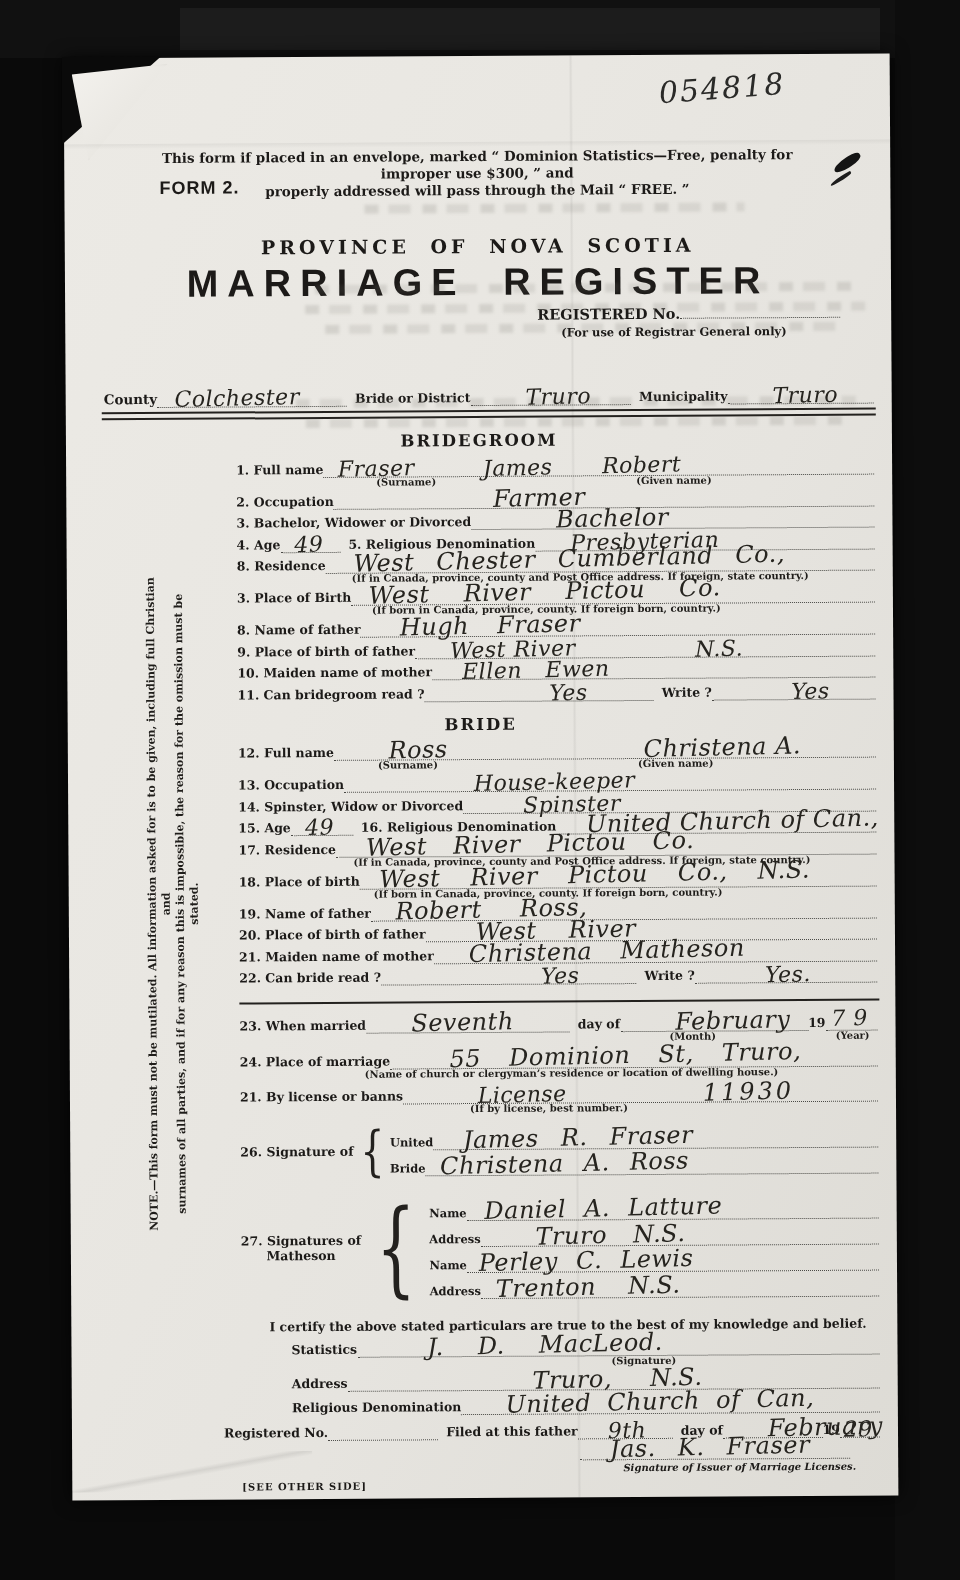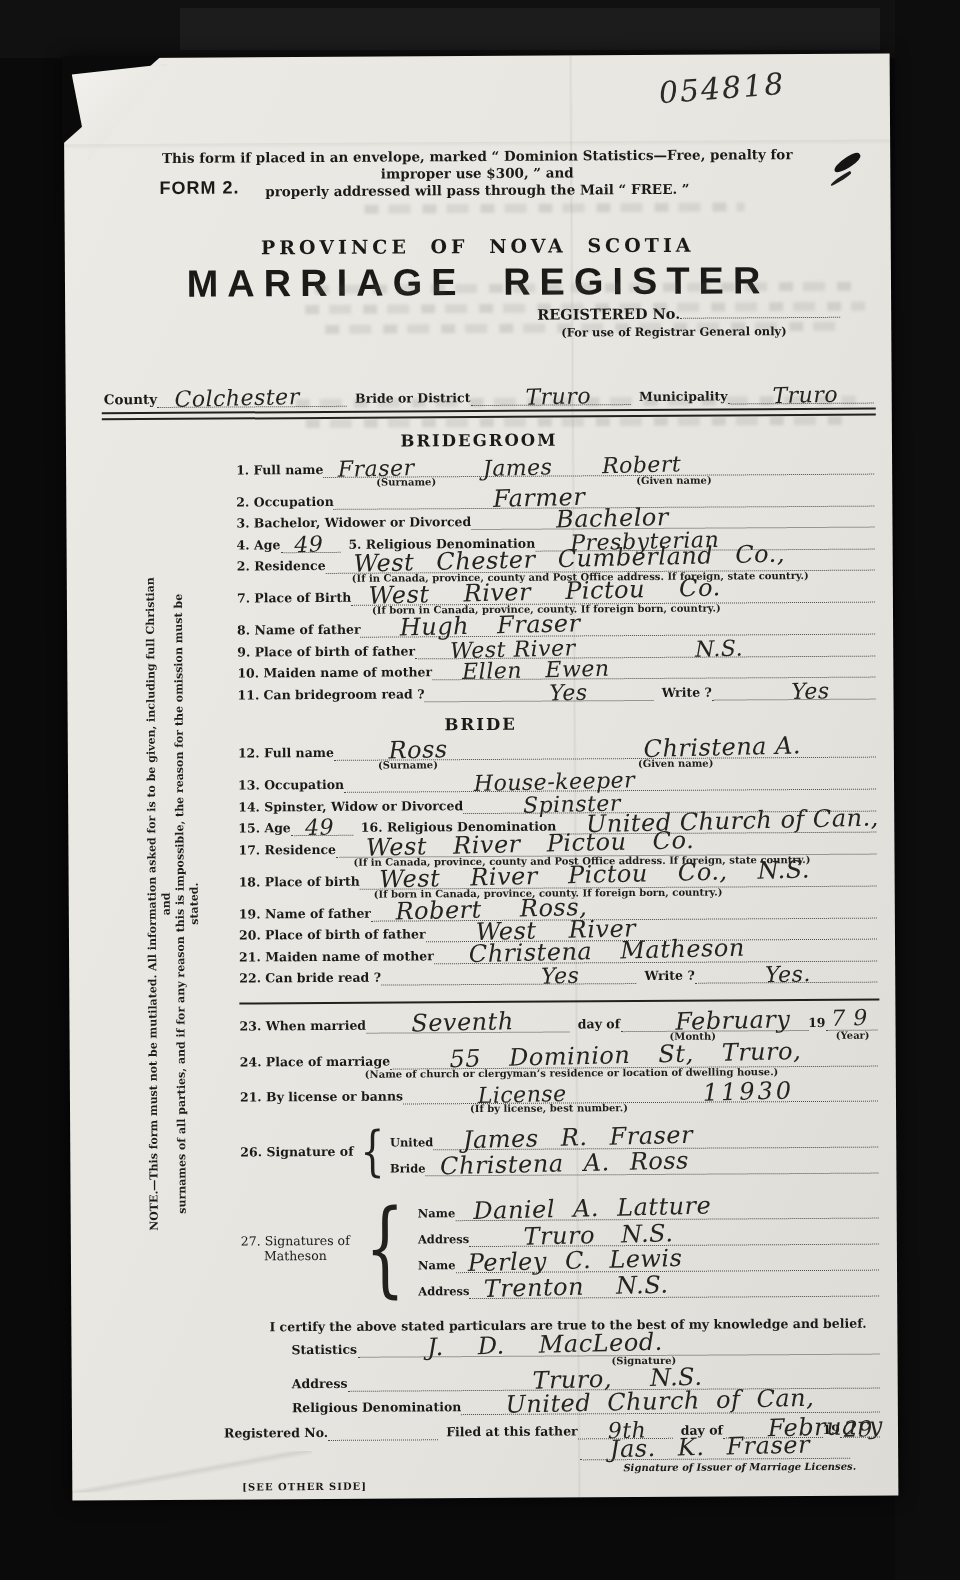--- a/index.html
+++ b/index.html
@@ -49,21 +49,21 @@
   .frow{display:flex;align-items:flex-end;height:21.5px;position:relative;}
   .frow.tall{height:25px;}
   .lbl{font-weight:bold;font-size:12.5px;white-space:nowrap;padding-bottom:1px;}
   .lbl.mid{margin-left:8px;}
   .hintrow{position:relative;height:10.5px;font-weight:bold;font-size:10px;color:#1f1d1a;}
   .hint{position:absolute;top:-1px;white-space:nowrap;}
   .shortdots{flex:none;border-bottom:1.6px dotted #4a4a46;position:relative;height:100%;}
 
   .siggroup{display:flex;align-items:center;margin-top:4px;}
   .glabel{font-weight:bold;font-size:12.5px;white-space:nowrap;margin-right:2px;}
-  .glabel2{font-weight:normal;font-size:12.5px;text-align:center;line-height:15px;margin-right:2px;}
+  .glabel2{font-weight:bold;font-size:12.5px;text-align:center;line-height:15px;margin-right:2px;}
   .brace{font-family:"DejaVu Serif",serif;font-weight:normal;color:#23211e;}
   .brace.b2{font-size:54px;transform:scaleX(.7);}
   .brace.b4{font-size:104px;transform:scaleX(.6);}
   .sigcol{flex:1;}
   .sigcol .frow{height:26px;}
   .sigcol .lbl{font-size:11.5px;}
 
   .certline{margin-top:10px;margin-left:28px;font-weight:bold;font-size:12.5px;}
   .cert .frow{height:24px;}
   .cert{margin-left:50px;}
@@ -163,30 +163,30 @@
           <span class="lbl">4. Age</span>
         <span class="shortdots" style="width:60px;">
             <span class="hw" style="left:14px;">49</span>
           </span>
         <span class="lbl mid">5. Religious Denomination</span>
         <span class="dots">
             <span class="hw" style="left:35px;">Presbyterian</span>
           </span>
         </div>
       <div class="frow">
-          <span class="lbl">2. Residence</span>
+          <span class="lbl">8. Residence</span>
         <span class="dots">
             <span class="hw big" style="left:28px;word-spacing:14px;">West Chester Cumberland Co.,</span>
           </span>
         </div>
       <div class="hintrow">
           <span class="hint" style="left:115px;">(If in Canada, province, county and Post Office address.   If foreign, state country.)</span>
         </div>
       <div class="frow">
-          <span class="lbl">7. Place of Birth</span>
+          <span class="lbl">3. Place of Birth</span>
         <span class="dots">
             <span class="hw big" style="left:18px;word-spacing:26px;">West River  Pictou  Co.</span>
           </span>
         </div>
       <div class="hintrow">
           <span class="hint" style="left:135px;">(If born in Canada, province, county.   If foreign born, country.)</span>
         </div>
       <div class="frow">
           <span class="lbl">8. Name of father</span>
         <span class="dots">

